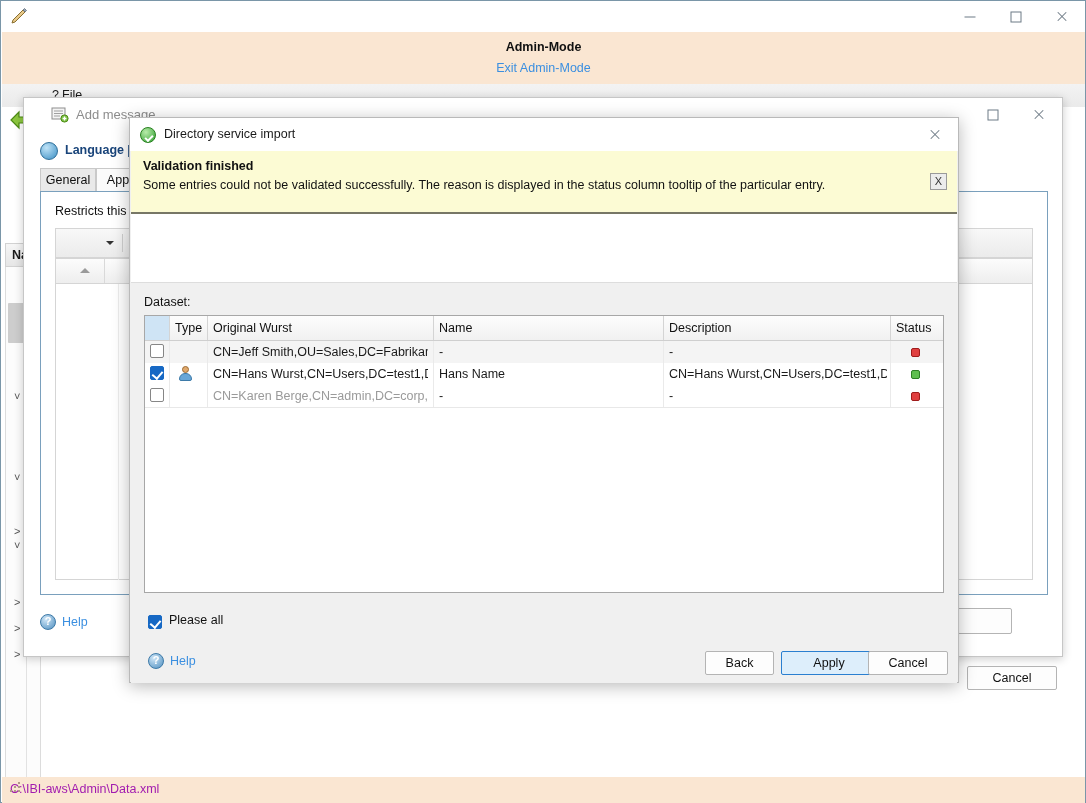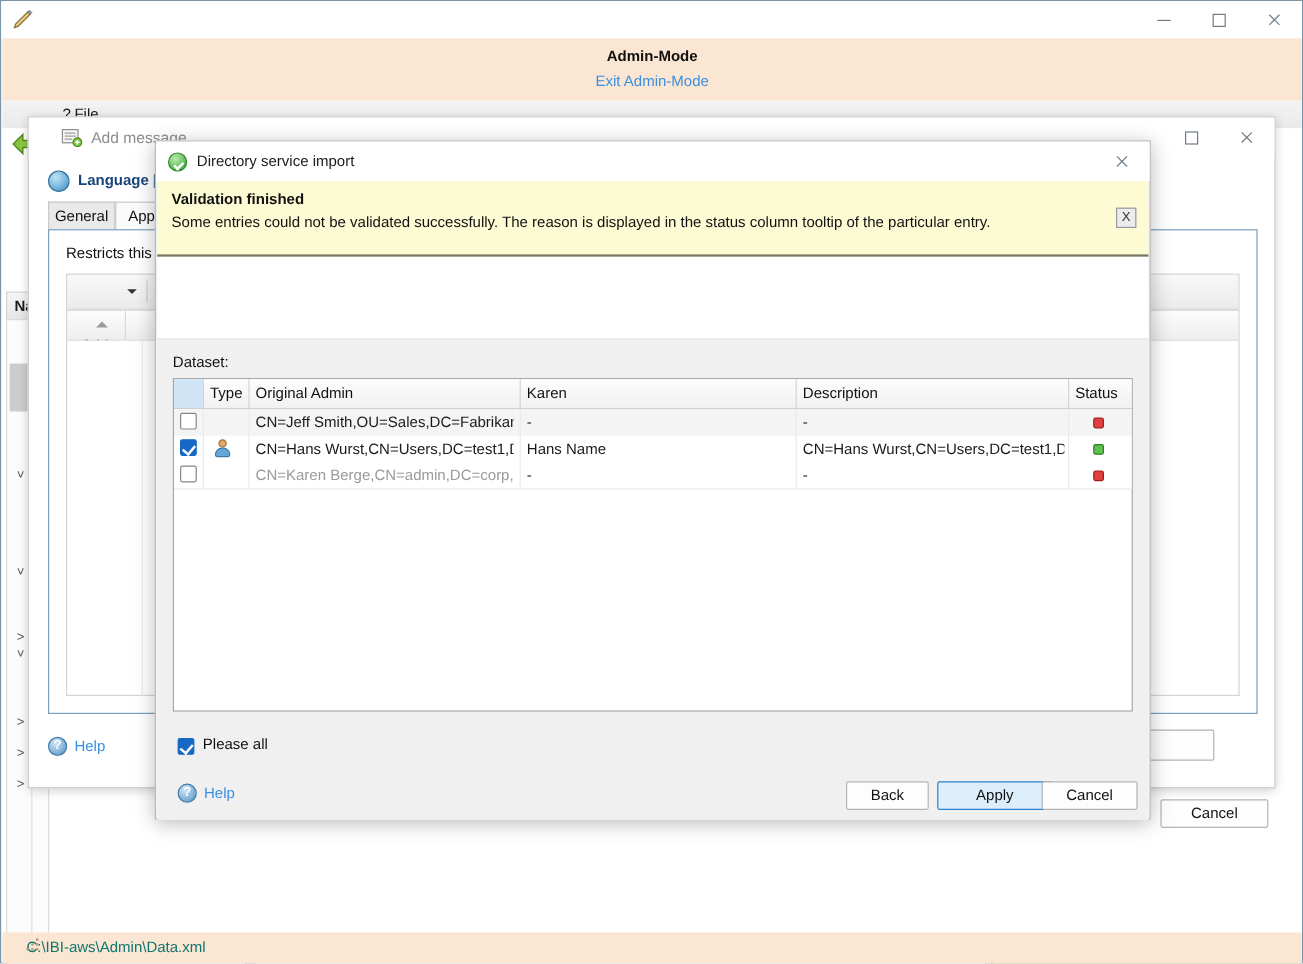--- a/index.html
+++ b/index.html
@@ -178,21 +178,21 @@
   .selall .lbl{position:absolute;left:21px;top:-2px;font-size:12.5px;color:#111;}
 
   .dlg-foot-help{position:absolute;left:146px;top:651px;}
   .dbtn{position:absolute;top:649px;height:24px;border-radius:2px;box-sizing:border-box;
     text-align:center;font-size:12.5px;color:#111;line-height:22px;cursor:pointer;}
   .dbtn.norm{background:#fdfdfd;border:1px solid #b4b4b4;}
   .dbtn.prim{background:#ddeefb;border:1px solid #2a7fd0;}
 
   
   .statusbar{position:absolute;left:1px;top:776px;width:1083px;height:26px;background:#fae6d2;}
-  .statusbar span{position:absolute;left:8px;top:5px;font-size:12.5px;color:#0f766e;margin-left:12px;}
+  .statusbar span{position:absolute;left:8px;top:5px;font-size:12.5px;color:#a21caf;}
   .grip{position:absolute;right:7px;bottom:5px;width:10px;height:10px;}
   .grip i{position:absolute;width:2px;height:2px;background:#b09a86;}
 </style>
 </head>
 <body>
 
 <div class="app-frame">
 
   <div class="titlebar">
     <svg class="tb-icon" viewBox="0 0 18 17">
@@ -327,23 +327,23 @@
 
       <div class="dlg-area">
         <div class="dataset-lbl">Dataset:</div>
 
         <div class="grid">
           <div class="grid-head">
             <span class="h-selcol"></span>
             <span class="gvline" style="left:24px;"></span>
             <span class="gcell-h" style="left:30px;">Type</span>
             <span class="gvline" style="left:62px;"></span>
-            <span class="gcell-h" style="left:68px;">Original Admin</span>
+            <span class="gcell-h" style="left:68px;">Original Wurst</span>
             <span class="gvline" style="left:288px;"></span>
-            <span class="gcell-h" style="left:294px;">Karen</span>
+            <span class="gcell-h" style="left:294px;">Name</span>
             <span class="gvline" style="left:518px;"></span>
             <span class="gcell-h" style="left:524px;">Description</span>
             <span class="gvline" style="left:745px;"></span>
             <span class="gcell-h" style="left:751px;">Status</span>
           </div>
 
           <div class="grow" style="top:25px;background:#f4f4f4;">
             <span class="cb" style="left:5px;top:3px;"></span>
             <span class="rvline" style="left:24px;"></span>
             <span class="rvline" style="left:62px;"></span>

